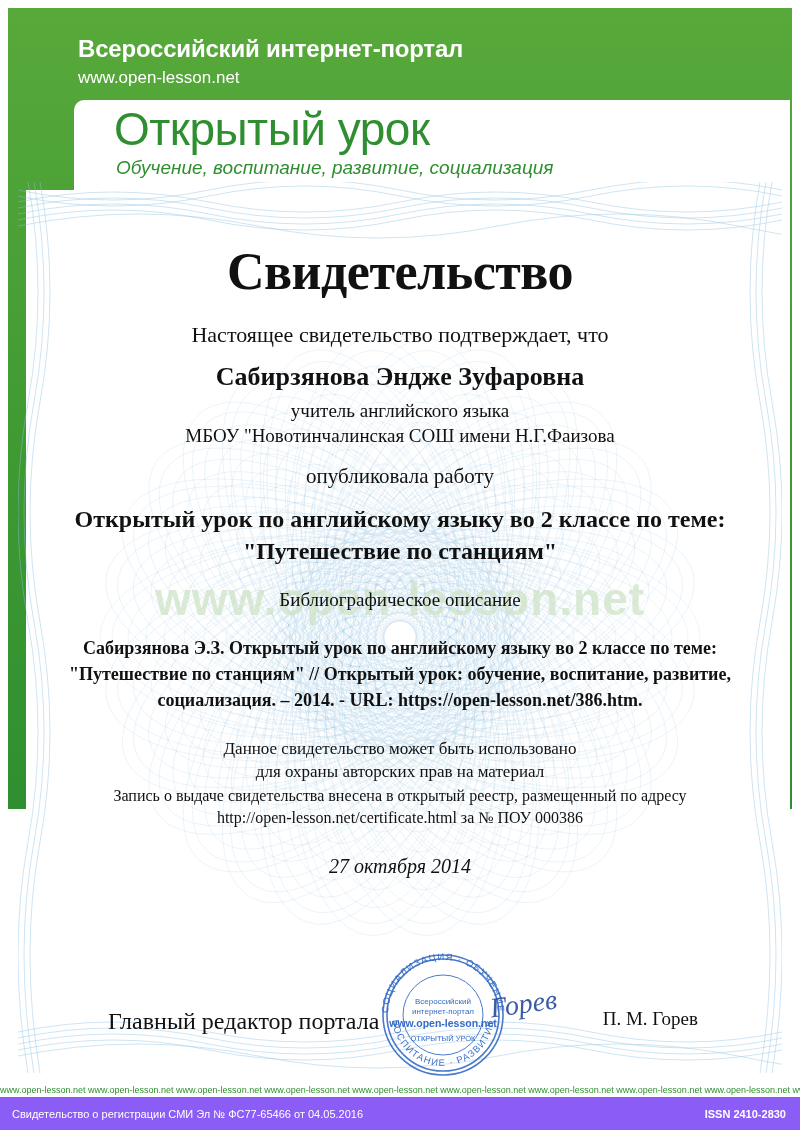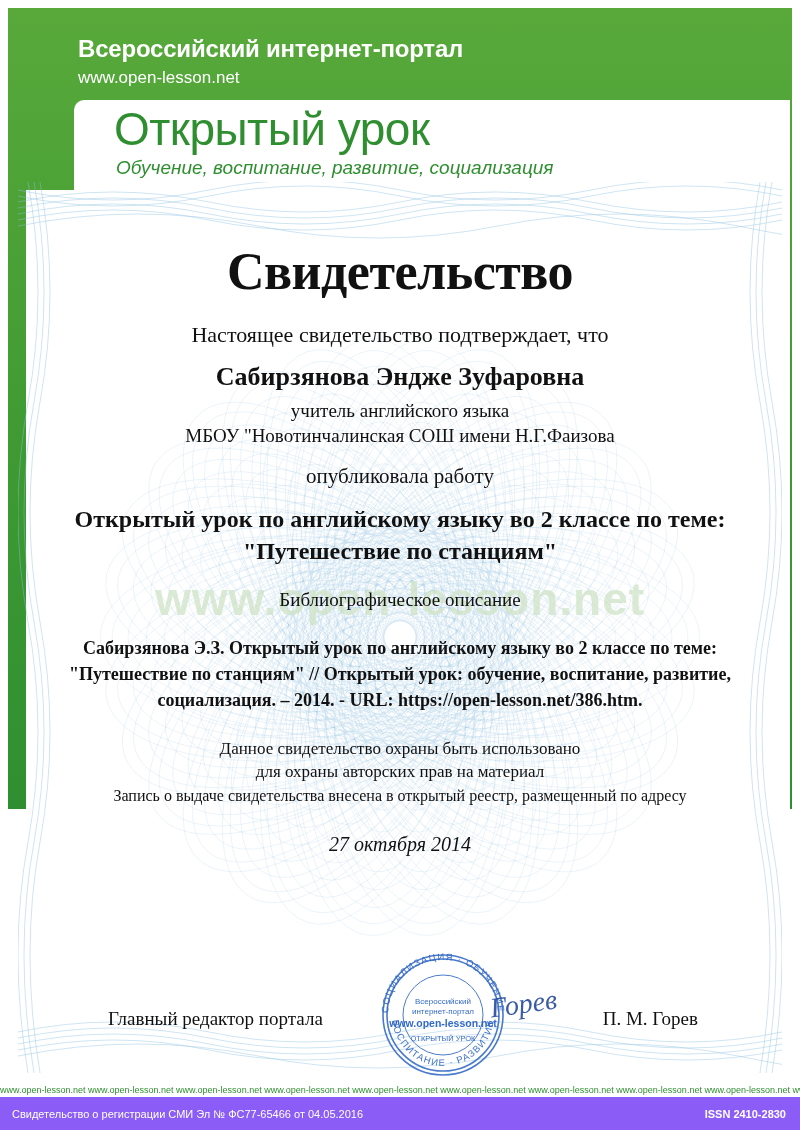--- a/index.html
+++ b/index.html
@@ -196,21 +196,21 @@
     position: absolute;
     left: 18px;
     top: 1000px;
     width: 764px;
     height: 40px;
   }
   .sign-left {
     position: absolute;
     left: 90px;
     top: 8px;
-    font-size: 19px;
+    font-size: 24px;
     color: #111111;
   }
   .sign-right {
     position: absolute;
     right: 84px;
     top: 8px;
     font-size: 19px;
     color: #111111;
   }
 
@@ -369,23 +369,24 @@
   <div class="content">
     <div class="cert-title">Свидетельство</div>
     <div class="line-confirm">Настоящее свидетельство подтверждает, что</div>
     <div class="person-name">Сабирзянова Энджe Зуфаровна</div>
     <div class="person-role">учитель английского языка</div>
     <div class="person-org">МБОУ "Новотинчалинская СОШ имени Н.Г.Фаизова</div>
     <div class="published">опубликовала работу</div>
     <div class="work-title">Открытый урок по английскому языку во 2 классе по теме: "Путешествие по станциям"</div>
     <div class="biblio-label">Библиографическое описание</div>
     <div class="biblio-text">Сабирзянова Э.З. Открытый урок по английскому языку во 2 классе по теме: "Путешествие по станциям" // Открытый урок: обучение, воспитание, развитие, социализация. – 2014. - URL: https://open-lesson.net/386.htm.</div>
-    <div class="note">Данное свидетельство охраны быть использовано</div>
+    <div class="note">Данное свидетельство может быть использовано</div>
     <div class="note" style="margin-top:0">для охраны авторских прав на материал</div>
     <div class="note-registry">Запись о выдаче свидетельства внесена в открытый реестр, размещенный по адресу</div>
+    <div class="note-registry" style="margin-top:0">http://open-lesson.net/certificate.html за № ПОУ 000386</div>
     <div class="date">27 октября 2014</div>
   </div>
 
   <div class="stamp">
     <svg width="150" height="150" viewBox="0 0 150 150">
       <defs>
         <path id="arcTop" d="M 20,75 A 55,55 0 0 1 130,75"></path>
         <path id="arcBottom" d="M 24,75 A 51,51 0 0 0 126,75"></path>
       </defs>
       <g stroke="#2b63c4" fill="none" stroke-width="1.6" opacity="0.85">

